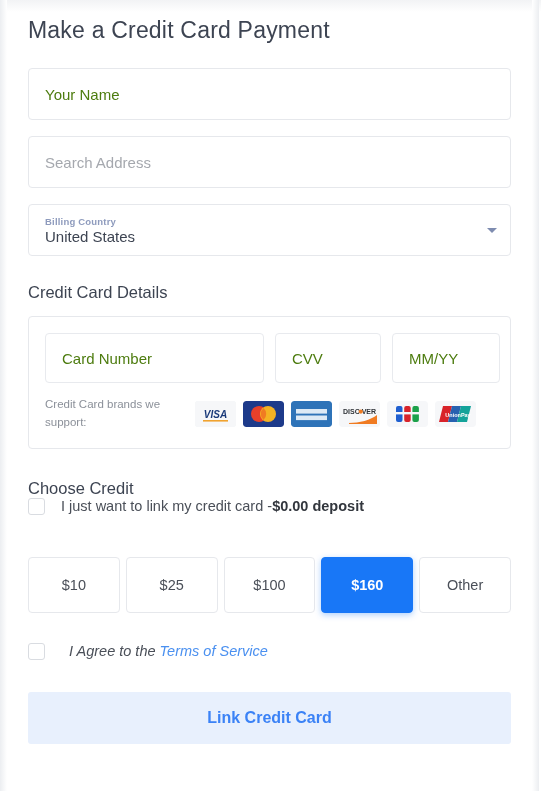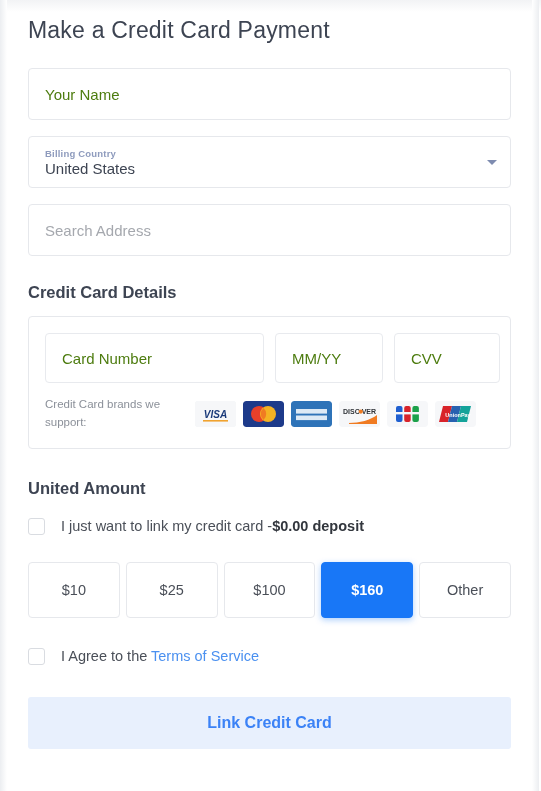--- a/index.html
+++ b/index.html
@@ -79,21 +79,21 @@
     border-left: 5px solid transparent;
     border-right: 5px solid transparent;
     border-top: 5px solid #7e8cb0;
   }
 
   .section-head {
     font-size: 16.5px;
     color: #3d4452;
     margin-top: 27px;
     margin-bottom: 0;
-    font-weight: 700;
+    font-weight: 400;
   }
 
   .card-panel {
     margin-top: 14px;
     border: 1px solid #e6e8ec;
     border-radius: 4px;
     padding: 16px;
   }
   .card-inputs { display: flex; gap: 11px; }
   .cinput {
@@ -129,40 +129,39 @@
     position: relative;
     text-align: right;
   }
   .brand svg { display: block; }
 
   .amount-head { margin-top: 30px; }
 
   .chk-row {
     display: flex;
     align-items: center;
-    margin-top: 20px;
   }
   .chkbox {
     width: 17px; height: 17px;
     border: 1px solid #d9dce1;
     border-radius: 3px;
     background: #fff;
     flex: 0 0 auto;
   }
   .chk-text {
     margin-left: 16px;
     font-size: 14.5px;
     color: #4a4f58;
   }
   .chk-text b { font-weight: bold; color: #32363d; }
 
   .amounts {
     display: flex;
     gap: 6px;
-    margin-top: 27px;
+    margin-top: 42px;
     border-radius: 16px;
   }
   .amt {
     flex: 1 1 0;
     height: 56px;
     border: 1px solid #e6e8ec;
     border-radius: 4px;
     background: #fff;
     display: flex;
     align-items: center;
@@ -172,21 +171,21 @@
   }
   .amt.selected {
     background: #1877f7;
     border-color: #1877f7;
     color: #ffffff;
     font-weight: bold;
     box-shadow: 0 2px 6px rgba(24,119,247,.35);
   }
 
   .tos-row { margin-top: 30px; }
-  .tos-text { margin-left: 16px; font-size: 14.5px; color: #4a4f58; }
+  .tos-text { margin-left: 24px; font-size: 14.5px; color: #4a4f58; font-style: italic; }
   .tos-link { color: #4a90f0; }
 
   .submit {
     margin-top: 32px;
     height: 52px;
     border-radius: 3px;
     background: #e8f0fd;
     display: flex;
     align-items: center;
     justify-content: center;
@@ -203,41 +202,41 @@
   <div class="edge-left"></div>
   <div class="edge-right"></div>
 
   <h1 class="title">Make a Credit Card Payment</h1>
 
   <div class="field first">
     <span class="placeholder">Your Name</span>
   </div>
 
   <div class="field">
+    <span class="placeholder grey">Search Address</span>
+  </div>
+
+  <div class="field">
     <span class="float-label">Billing Country</span>
     <span class="field-value">United States</span>
     <span class="chevron"></span>
-  </div>
-
-  <div class="field">
-    <span class="placeholder grey">Search Address</span>
   </div>
 
   <h2 class="section-head">Credit Card Details</h2>
 
   <div class="card-panel">
     <div class="card-inputs">
       <div class="cinput num">
         <span class="placeholder">Card Number</span>
       </div>
+      <div class="cinput cvv">
+        <span class="placeholder">CVV</span>
+      </div>
       <div class="cinput exp">
         <span class="placeholder">MM/YY</span>
-      </div>
-      <div class="cinput cvv">
-        <span class="placeholder">CVV</span>
       </div>
     </div>
 
     <div class="brands-row">
       <div class="brands-label">Credit Card brands we support:</div>
       <div class="brands">
 
         <div class="brand" style="background:#f3f4f6;">
           <svg width="41" height="26" viewBox="0 0 41 26">
             <rect width="41" height="26" rx="3" fill="#f6f7f9"></rect>
@@ -289,21 +288,21 @@
             <path d="M17 5 L26 5 L22 21 L13 21 Z" fill="#2761b0"></path>
             <path d="M26 5 L36 5 L32 21 L22 21 Z" fill="#14a39a"></path>
             <text x="23" y="16" text-anchor="middle" font-family="Liberation Sans, sans-serif" font-size="5.5" font-weight="bold" fill="#ffffff">UnionPay</text>
           </svg>
         </div>
 
       </div>
     </div>
   </div>
 
-  <h2 class="section-head amount-head">United Amount</h2>
+  <h2 class="section-head amount-head">Choose Credit</h2>
 
   <div class="chk-row">
     <span class="chkbox"></span>
     <span class="chk-text"><span>I just want to link my credit card -</span><b>$0.00 deposit</b></span>
   </div>
 
   <div class="amounts">
     <div class="amt">$10</div>
     <div class="amt">$25</div>
     <div class="amt">$100</div>

